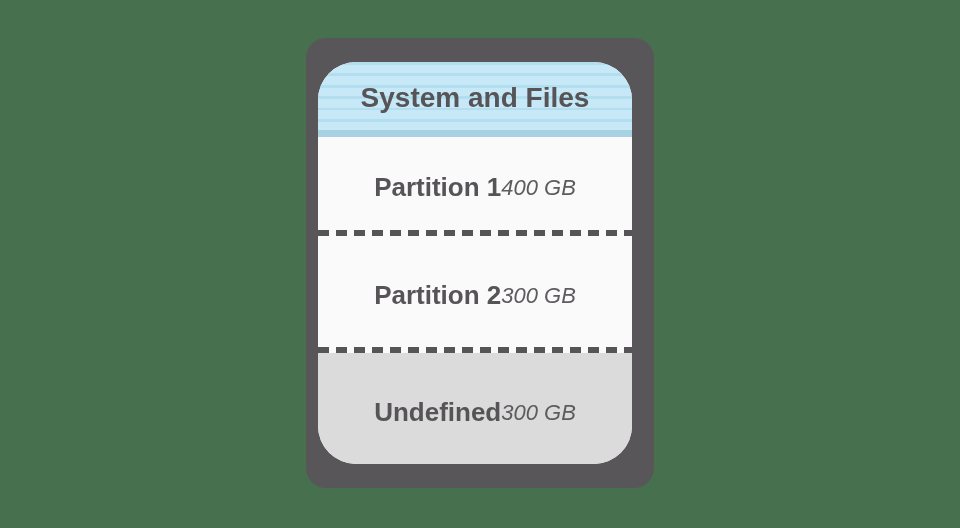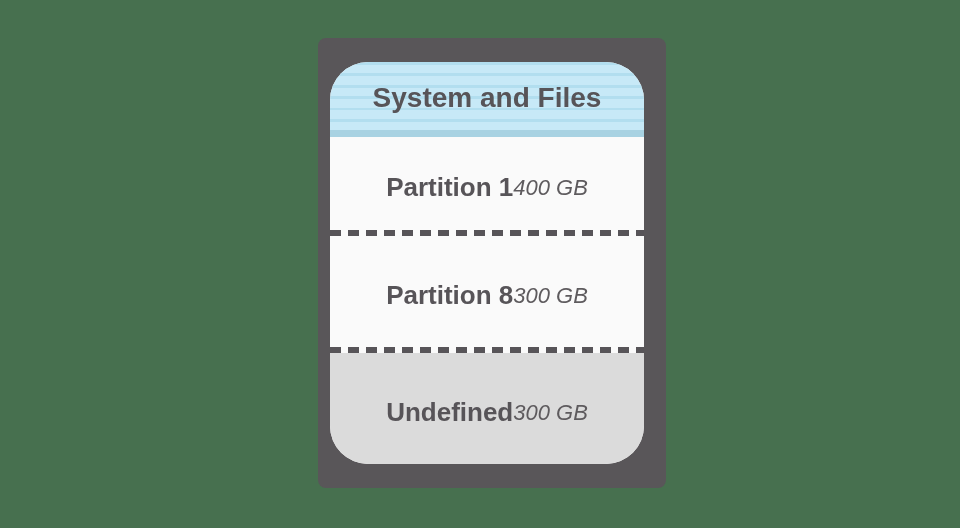--- a/index.html
+++ b/index.html
@@ -16,24 +16,24 @@
   }
   *{margin:0;padding:0;box-sizing:border-box;}
   html,body{width:960px;height:528px;overflow:hidden;}
   body{
     background:var(--background);
     font-family:"Liberation Sans","DejaVu Sans",sans-serif;
     position:relative;
   }
   .device{
     position:absolute;
-    left:318px;top:38px;
+    left:306px;top:38px;
     width:348px;height:450px;
     background:var(--device-border);
-    border-radius:8px;
+    border-radius:20px;
     padding:24px 22px 24px 12px;
   }
   .device-inner{
     width:100%;height:100%;
     border-radius:38px;
     overflow:hidden;
     display:flex;
     flex-direction:column;
     background:var(--partition-fill);
   }
@@ -104,21 +104,21 @@
     </div>
 
     <div class="section p1">
       <div class="section-title">Partition 1</div>
       <div class="section-size">400 GB</div>
     </div>
 
     <div class="dashed-divider"></div>
 
     <div class="section p2">
-      <div class="section-title">Partition 8</div>
+      <div class="section-title">Partition 2</div>
       <div class="section-size">300 GB</div>
     </div>
 
     <div class="dashed-divider"></div>
 
     <div class="section undefined">
       <div class="section-title">Undefined</div>
       <div class="section-size">300 GB</div>
     </div>
 

